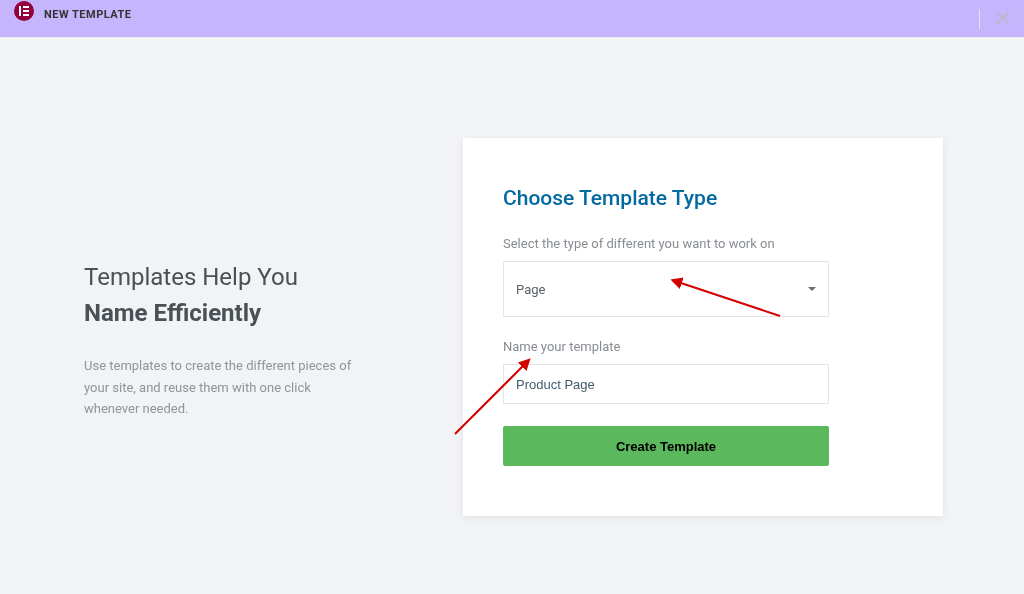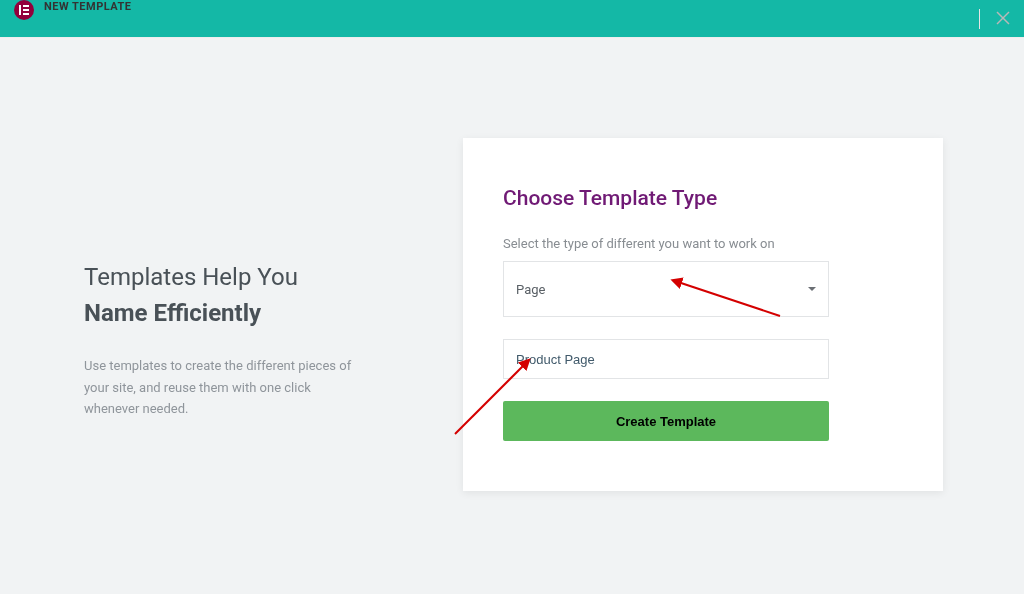--- a/index.html
+++ b/index.html
@@ -4,25 +4,25 @@
   <style>
     * { margin: 0; padding: 0; box-sizing: border-box; }
     body {
       font-family: -apple-system, BlinkMacSystemFont, "Segoe UI", Roboto, Helvetica, Arial, sans-serif;
       background: #f1f3f4;
       width: 1024px;
       height: 594px;
       overflow: hidden;
     }
     .header {
-      background: #14b8a6;
+      background: #c4b5fd;
       height: 38px;
       display: flex;
-      align-items: flex-start;
-      padding: 0 14px;
+      align-items: flex-end;
+      padding: 16px 14px;
       border-bottom: 1px solid #eee;
       position: relative;
     }
     .logo {
       width: 20px;
       height: 20px;
       background: #93003c;
       border-radius: 50%;
       display: flex;
       align-items: center;
@@ -93,21 +93,21 @@
       left: 463px;
       top: 100px;
       width: 480px;
       background: #ffffff;
       box-shadow: 0 2px 8px rgba(0,0,0,0.07);
       padding: 48px 40px 50px 40px;
     }
     .card-title {
       font-size: 21px;
       font-weight: 500;
-      color: #701a75;
+      color: #0369a1;
       margin-bottom: 26px;
     }
     .field-label {
       font-size: 13px;
       color: #888d92;
       margin-bottom: 10px;
     }
     .select-wrap {
       position: relative;
       margin-bottom: 22px;
@@ -196,20 +196,21 @@
     <h2 class="card-title">Choose Template Type</h2>
 
     <div class="field-label">Select the type of different you want to work on</div>
     <div class="select-wrap">
       <div class="select-field">
         <span>Page</span>
         <span class="select-caret"></span>
       </div>
     </div>
 
+    <div class="field-label">Name your template</div>
     <input type="text" class="text-input" value="Product Page" style="">
 
     <button class="create-btn">Create Template</button>
   </div>
 
   <svg class="arrow-svg" style="left:670px; top:238px;" width="120" height="44">
     <defs>
       <marker id="ah1" markerWidth="8" markerHeight="8" refX="2" refY="3" orient="auto">
         <polygon points="0 0, 6 3, 0 6" fill="#d40000"></polygon>
       </marker>

